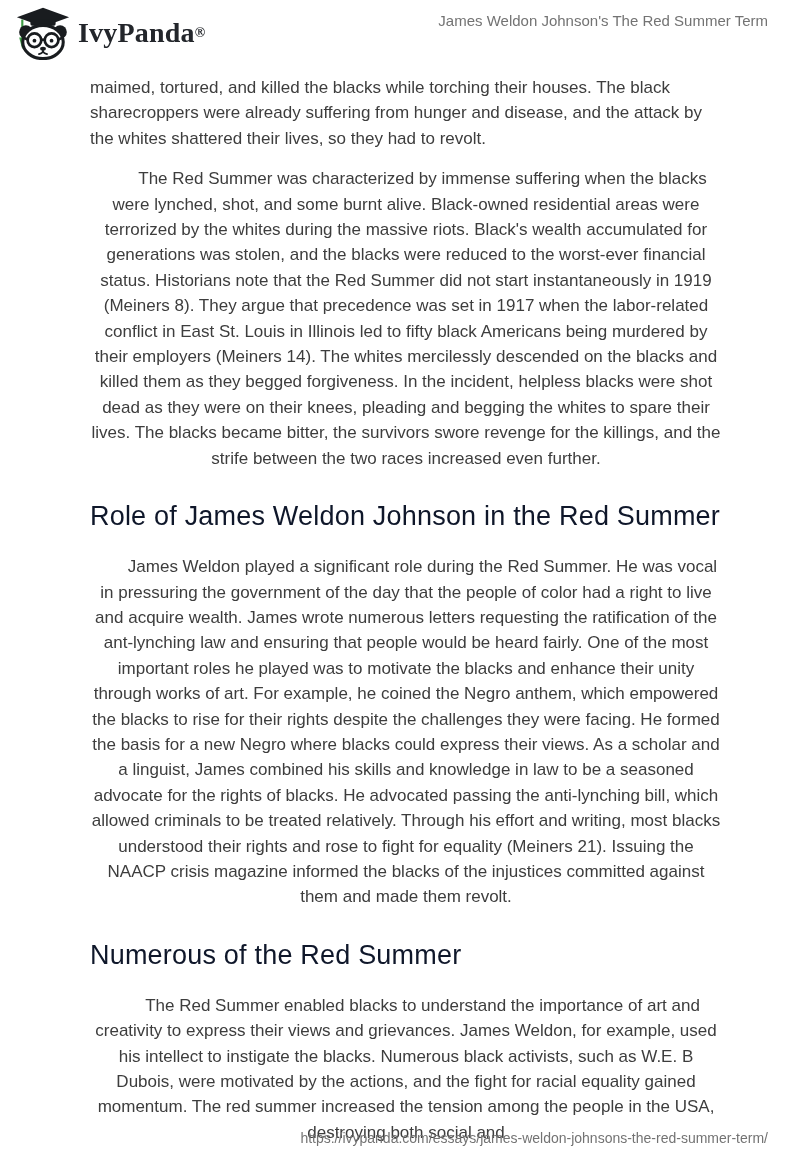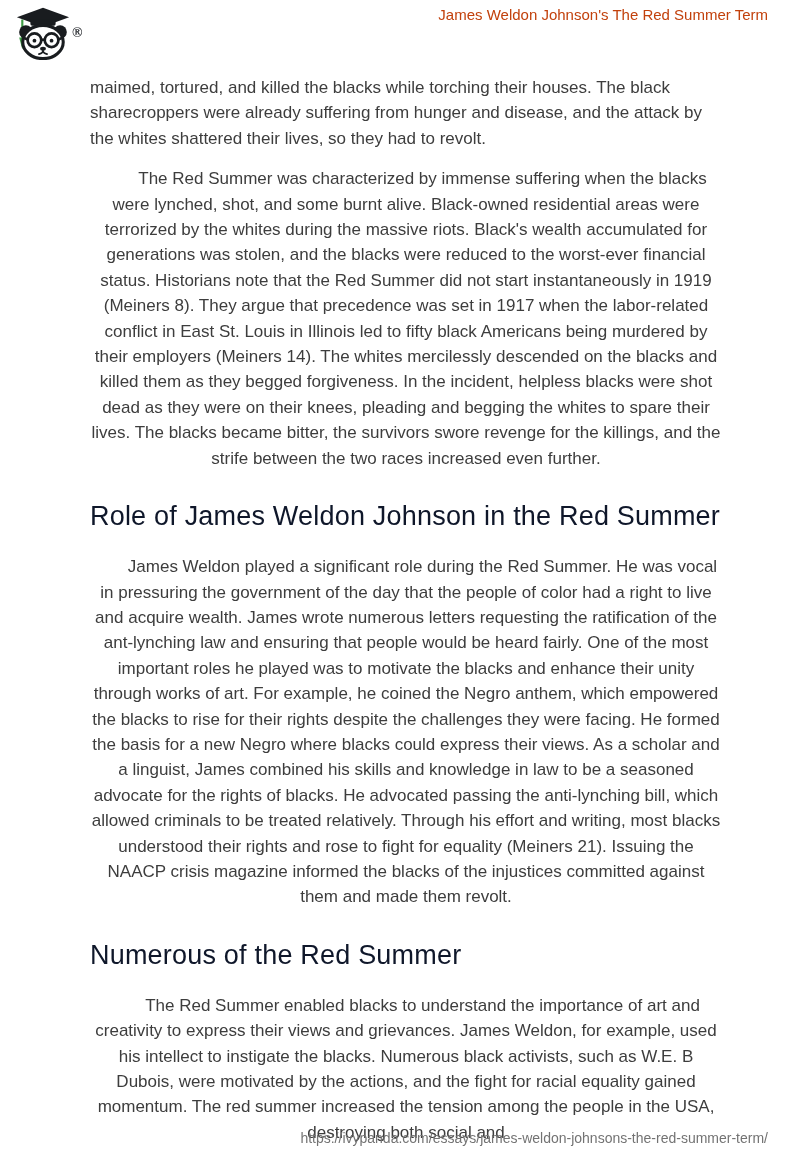--- a/index.html
+++ b/index.html
@@ -26,24 +26,24 @@
   .logo-reg {
     font-family: "Liberation Serif", serif;
     font-weight: bold;
     font-size: 14px;
     color: #23262b;
     vertical-align: super;
     line-height: 1;
   }
   .doc-title {
     position: absolute;
-    top: 6px;
+    top: 12px;
     right: 32px;
     font-size: 15px;
-    color: #c2410c;
+    color: #737373;
     white-space: nowrap;
   }
   
   .article { padding: 9px 78px 0 72px; margin-left: 18px; }
   .article p {
     font-size: 17px;
     line-height: 25.4px;
     color: #3d3d3d;
     margin: 0 0 15px 0;
     text-align: left;
@@ -93,20 +93,21 @@
           <line x1="14.8" y1="37" x2="10.5" y2="35.5" stroke="#191c1f" stroke-width="3"></line>
           <line x1="49.2" y1="37" x2="53.5" y2="35.5" stroke="#191c1f" stroke-width="3"></line>
 
           <circle cx="22.5" cy="38.5" r="2.1" fill="#191c1f"></circle>
           <circle cx="41.5" cy="38.5" r="2.1" fill="#191c1f"></circle>
 
           <ellipse cx="32" cy="47.5" rx="3.2" ry="2.2" fill="#191c1f"></ellipse>
           <path d="M32 49.5 Q32 52.5 27.5 53.5 M32 49.5 Q32 52.5 36.5 53.5" stroke="#191c1f" stroke-width="2" fill="none" stroke-linecap="round"></path>
         </svg>
       </span>
+      <span class="logo-text">IvyPanda</span>
         <span class="logo-reg">®</span>
     </div>
     <div class="doc-title">James Weldon Johnson's The Red Summer Term</div>
   </div>
 
   <div class="article" id="article">
       <p>maimed, tortured, and killed the blacks while torching their houses. The black sharecroppers were already suffering from hunger and disease, and the attack by the whites shattered their lives, so they had to revolt.</p>
       <p class="indent">The Red Summer was characterized by immense suffering when the blacks were lynched, shot, and some burnt alive. Black-owned residential areas were terrorized by the whites during the massive riots. Black's wealth accumulated for generations was stolen, and the blacks were reduced to the worst-ever financial status. Historians note that the Red Summer did not start instantaneously in 1919 (Meiners 8). They argue that precedence was set in 1917 when the labor-related conflict in East St. Louis in Illinois led to fifty black Americans being murdered by their employers (Meiners 14). The whites mercilessly descended on the blacks and killed them as they begged forgiveness. In the incident, helpless blacks were shot dead as they were on their knees, pleading and begging the whites to spare their lives. The blacks became bitter, the survivors swore revenge for the killings, and the strife between the two races increased even further.</p>
       <h2>Role of James Weldon Johnson in the Red Summer</h2>
       <p class="indent">James Weldon played a significant role during the Red Summer. He was vocal in pressuring the government of the day that the people of color had a right to live and acquire wealth. James wrote numerous letters requesting the ratification of the ant-lynching law and ensuring that people would be heard fairly. One of the most important roles he played was to motivate the blacks and enhance their unity through works of art. For example, he coined the Negro anthem, which empowered the blacks to rise for their rights despite the challenges they were facing. He formed the basis for a new Negro where blacks could express their views. As a scholar and a linguist, James combined his skills and knowledge in law to be a seasoned advocate for the rights of blacks. He advocated passing the anti-lynching bill, which allowed criminals to be treated relatively. Through his effort and writing, most blacks understood their rights and rose to fight for equality (Meiners 21). Issuing the NAACP crisis magazine informed the blacks of the injustices committed against them and made them revolt.</p>

